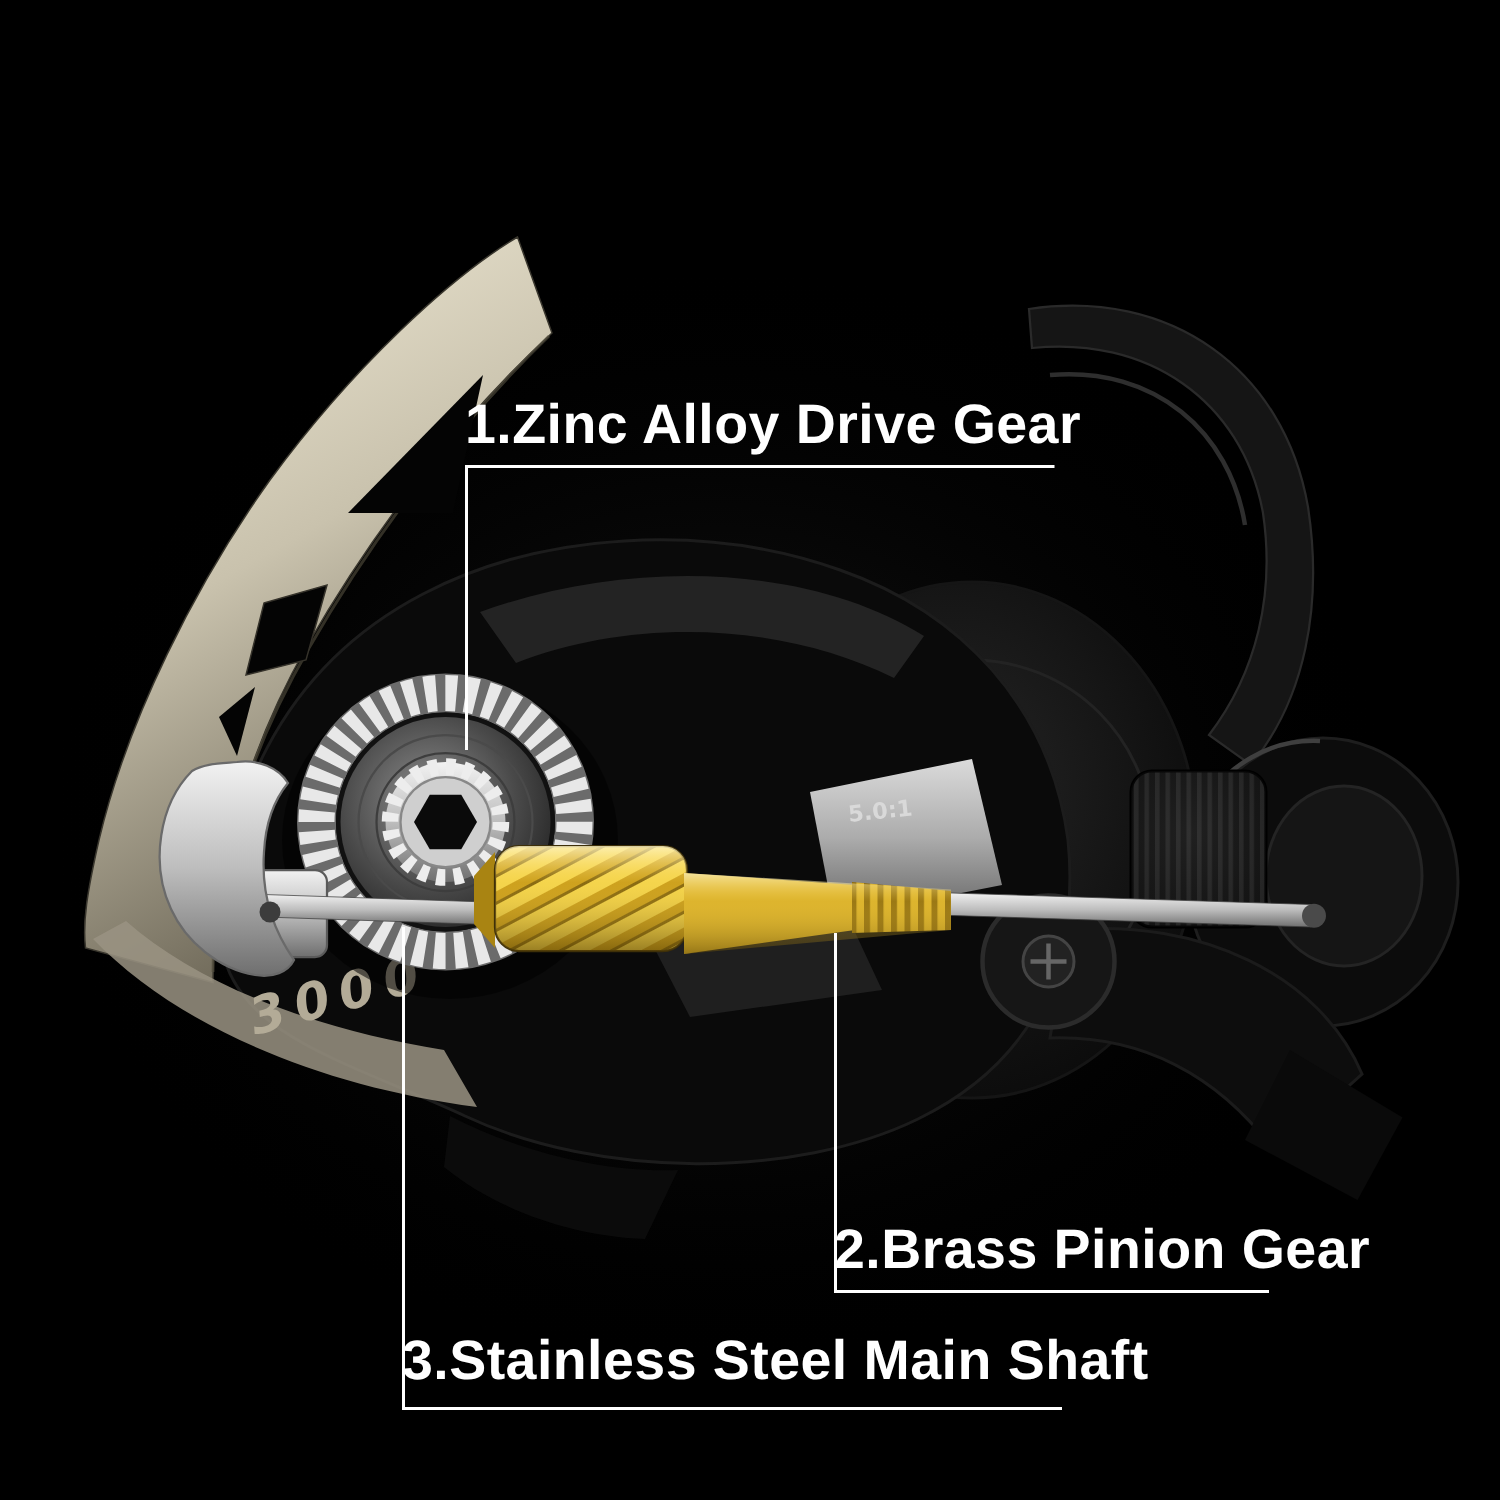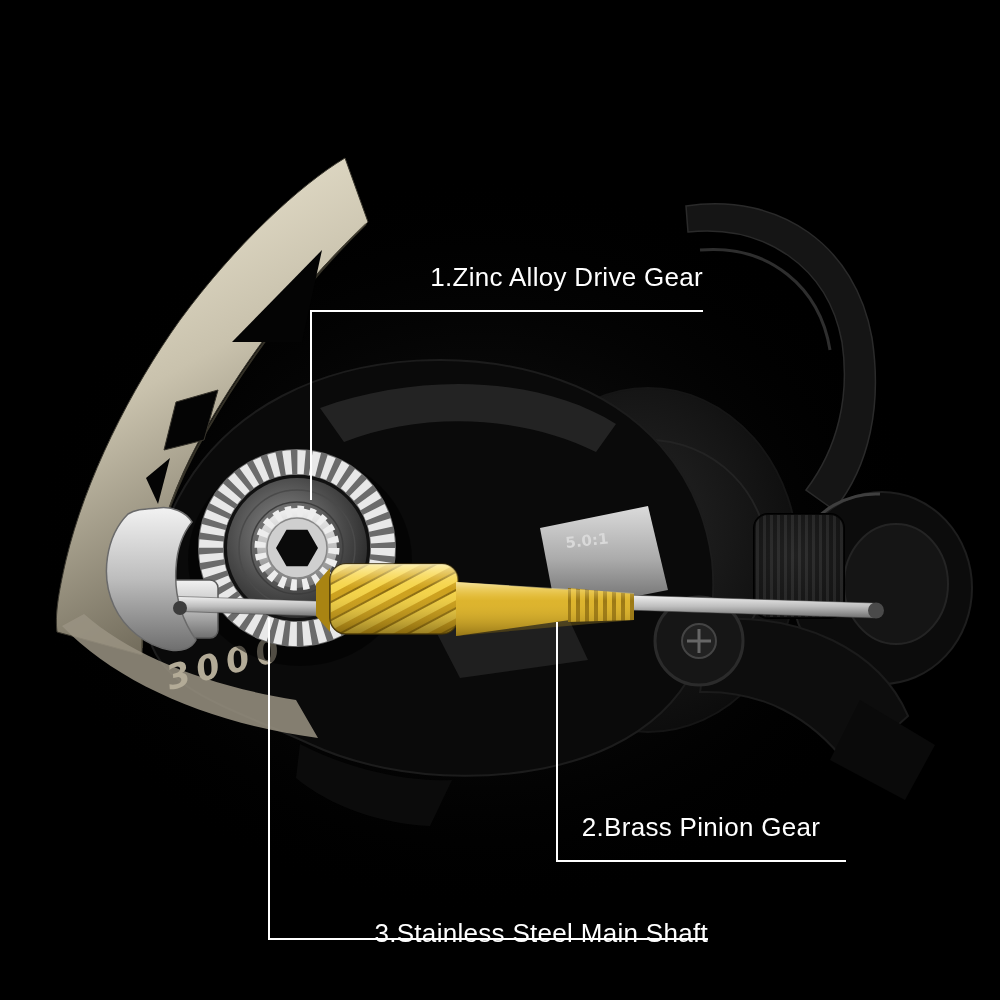--- a/index.html
+++ b/index.html
@@ -10,35 +10,35 @@
   .title {
     position:absolute; top:60px; left:0; width:100%; margin:0;
     text-align:center; color:#fff; font-size:63px; font-weight:700;
     letter-spacing:1px;
   }
   .reel-svg { position:absolute; left:0; top:0; }
   .hline, .vline { position:absolute; background:#fff; }
   .hline { height:2px; }
   .vline { width:2px; }
   .callout-label {
-    position:absolute; color:#fff; font-size:26px; font-weight:400;
+    position:absolute; color:#fff; font-size:37px; font-weight:700;
     letter-spacing:0.3px; white-space:nowrap;
   }
   
   .c1h { left:310px; top:310px; width:393px; }
   .c1v { left:310px; top:310px; height:190px; }
   .c1l { left:310px; top:262px; width:393px; text-align:right; }
   
   .c2h { left:556px; top:860px; width:290px; }
   .c2v { left:556px; top:622px; height:238px; }
   .c2l { left:556px; top:812px; width:290px; text-align:center; }
   
   .c3h { left:268px; top:938px; width:440px; }
   .c3v { left:268px; top:618px; height:320px; }
-  .c3l { left:268px; top:918px; width:440px; text-align:right; }
+  .c3l { left:268px; top:886px; width:440px; text-align:right; }
 </style>
 </head>
 <body>
 
 <div class="stage">
 
   <h1 class="title">Precision Components</h1>
 
   <svg class="reel-svg" width="1000" height="1000" viewBox="0 0 1000 1000" xmlns="http://www.w3.org/2000/svg">
     <defs>

